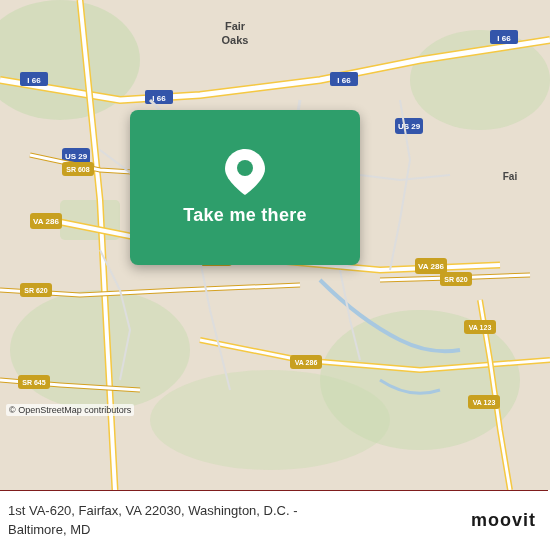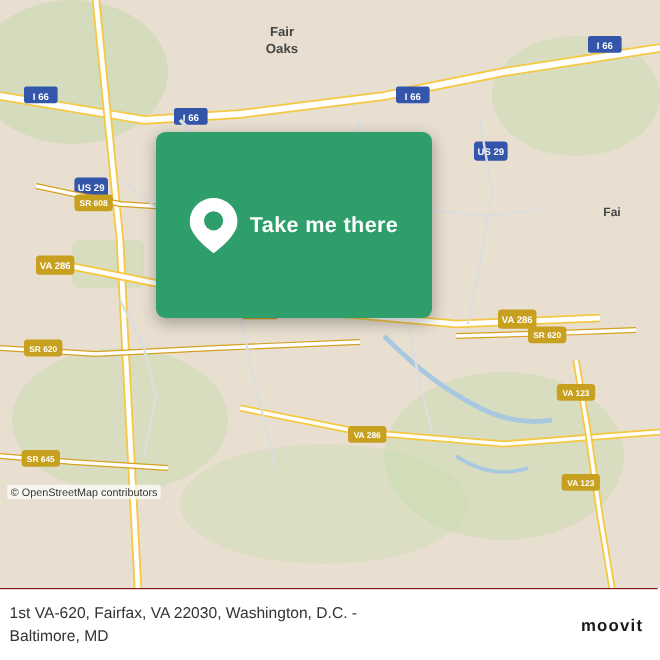--- a/index.html
+++ b/index.html
@@ -22,21 +22,21 @@
     
     .location-card {
       position: absolute;
       top: 110px;
       left: 130px;
       width: 230px;
       height: 155px;
       background: #2e9e6b;
       border-radius: 8px;
       display: flex;
-      flex-direction: row;
+      flex-direction: column;
       align-items: center;
       justify-content: center;
       gap: 10px;
       box-shadow: 0 4px 12px rgba(0,0,0,0.3);
     }
 
     .pin-icon {
       width: 40px;
       height: 46px;
       position: relative;
@@ -72,21 +72,21 @@
     }
 
     .moovit-logo {
       display: flex;
       flex-direction: column;
       align-items: center;
       margin-left: 10px;
     }
 
     .moovit-logo .moovit-top {
-      font-size: 14px;
+      font-size: 18px;
       font-weight: bold;
       color: #1a1a1a;
       letter-spacing: 1px;
     }
 
     
     .osm-credit {
       position: absolute;
       bottom: 74px;
       left: 6px;

